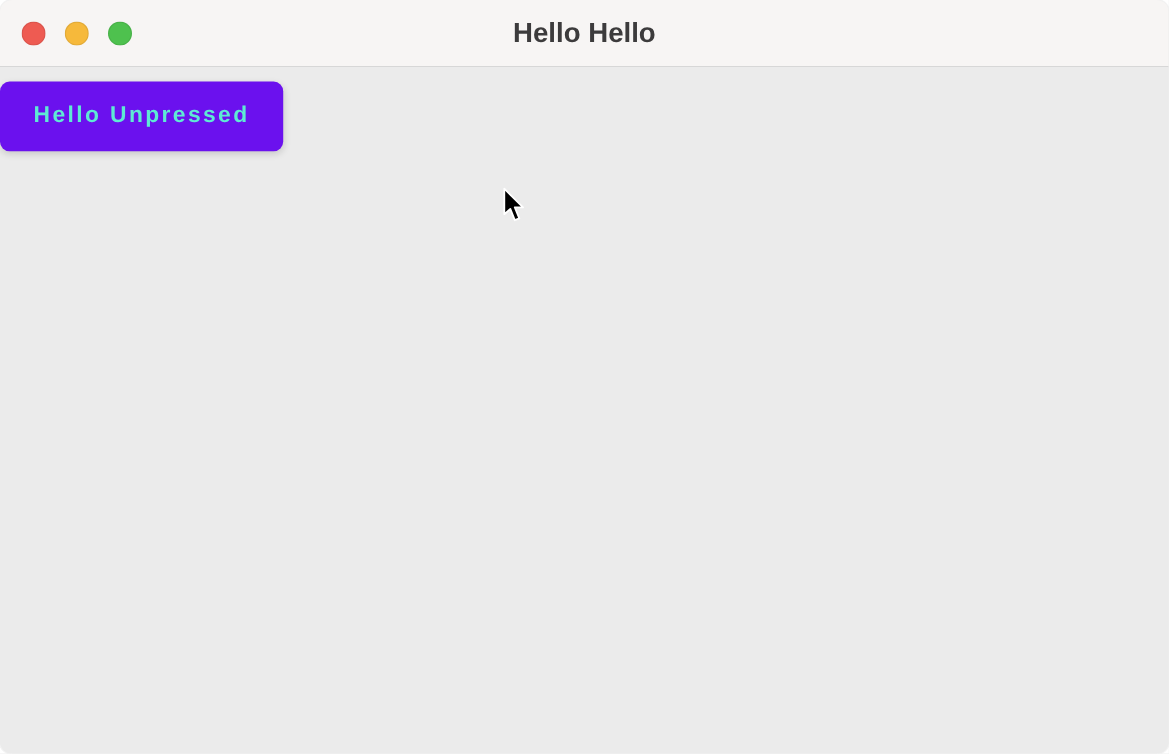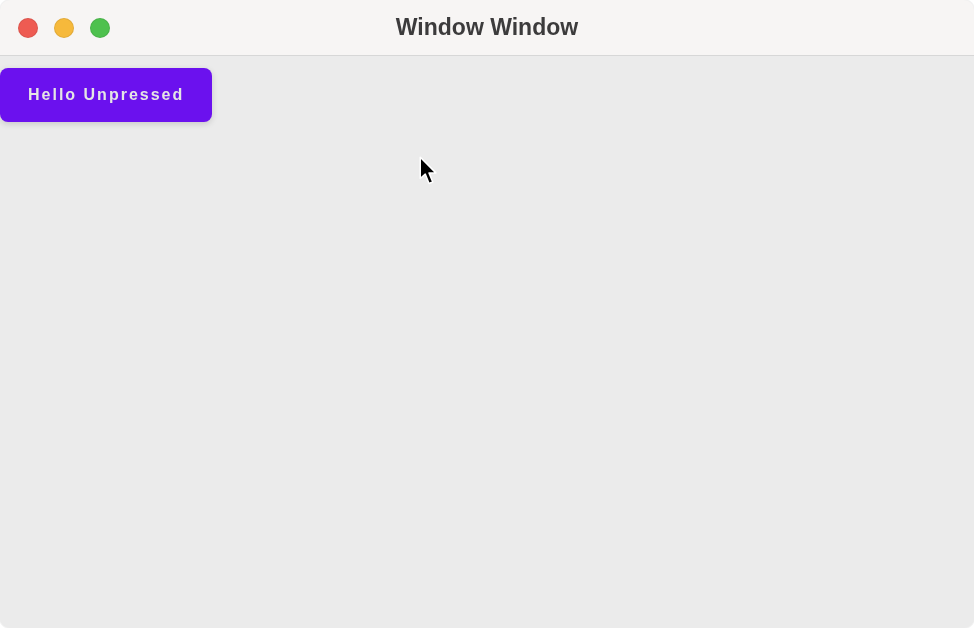--- a/index.html
+++ b/index.html
@@ -69,22 +69,22 @@
     .content {
       flex: 1;
       position: relative;
       background: #ebebeb;
     }
     .hello-button {
       position: absolute;
       left: 0;
       top: 12px;
       background: #6b11ee;
-      color: #e5e5e5;
-      font-size: 16px;
+      color: #5eead4;
+      font-size: 19px;
       font-weight: 700;
       letter-spacing: 2px;
       padding: 18px 28px;
       border: none;
       border-radius: 8px;
       cursor: pointer;
       box-shadow: 0 2px 6px rgba(0,0,0,0.15);
     }
     .cursor {
       position: absolute;
@@ -98,21 +98,21 @@
 </head>
 <body>
 
 <div class="window">
   <div class="titlebar">
     <div class="traffic-lights">
       <div class="traffic-light tl-close"></div>
       <div class="traffic-light tl-min"></div>
       <div class="traffic-light tl-max"></div>
     </div>
-    <div class="window-title">Window Window</div>
+    <div class="window-title">Hello Hello</div>
   </div>
   <div class="content">
     <button class="hello-button">Hello Unpressed</button>
     <div class="cursor">
       <svg viewBox="0 0 16 24" width="22" height="30">
         <path d="M 1 1 L 1 18 L 5 14.5 L 8 22 L 11 20.8 L 8 13.5 L 13.5 13.5 Z" fill="#000000" stroke="#ffffff" stroke-width="1.2" stroke-linejoin="round"></path>
       </svg>
     </div>
   </div>
 </div>

